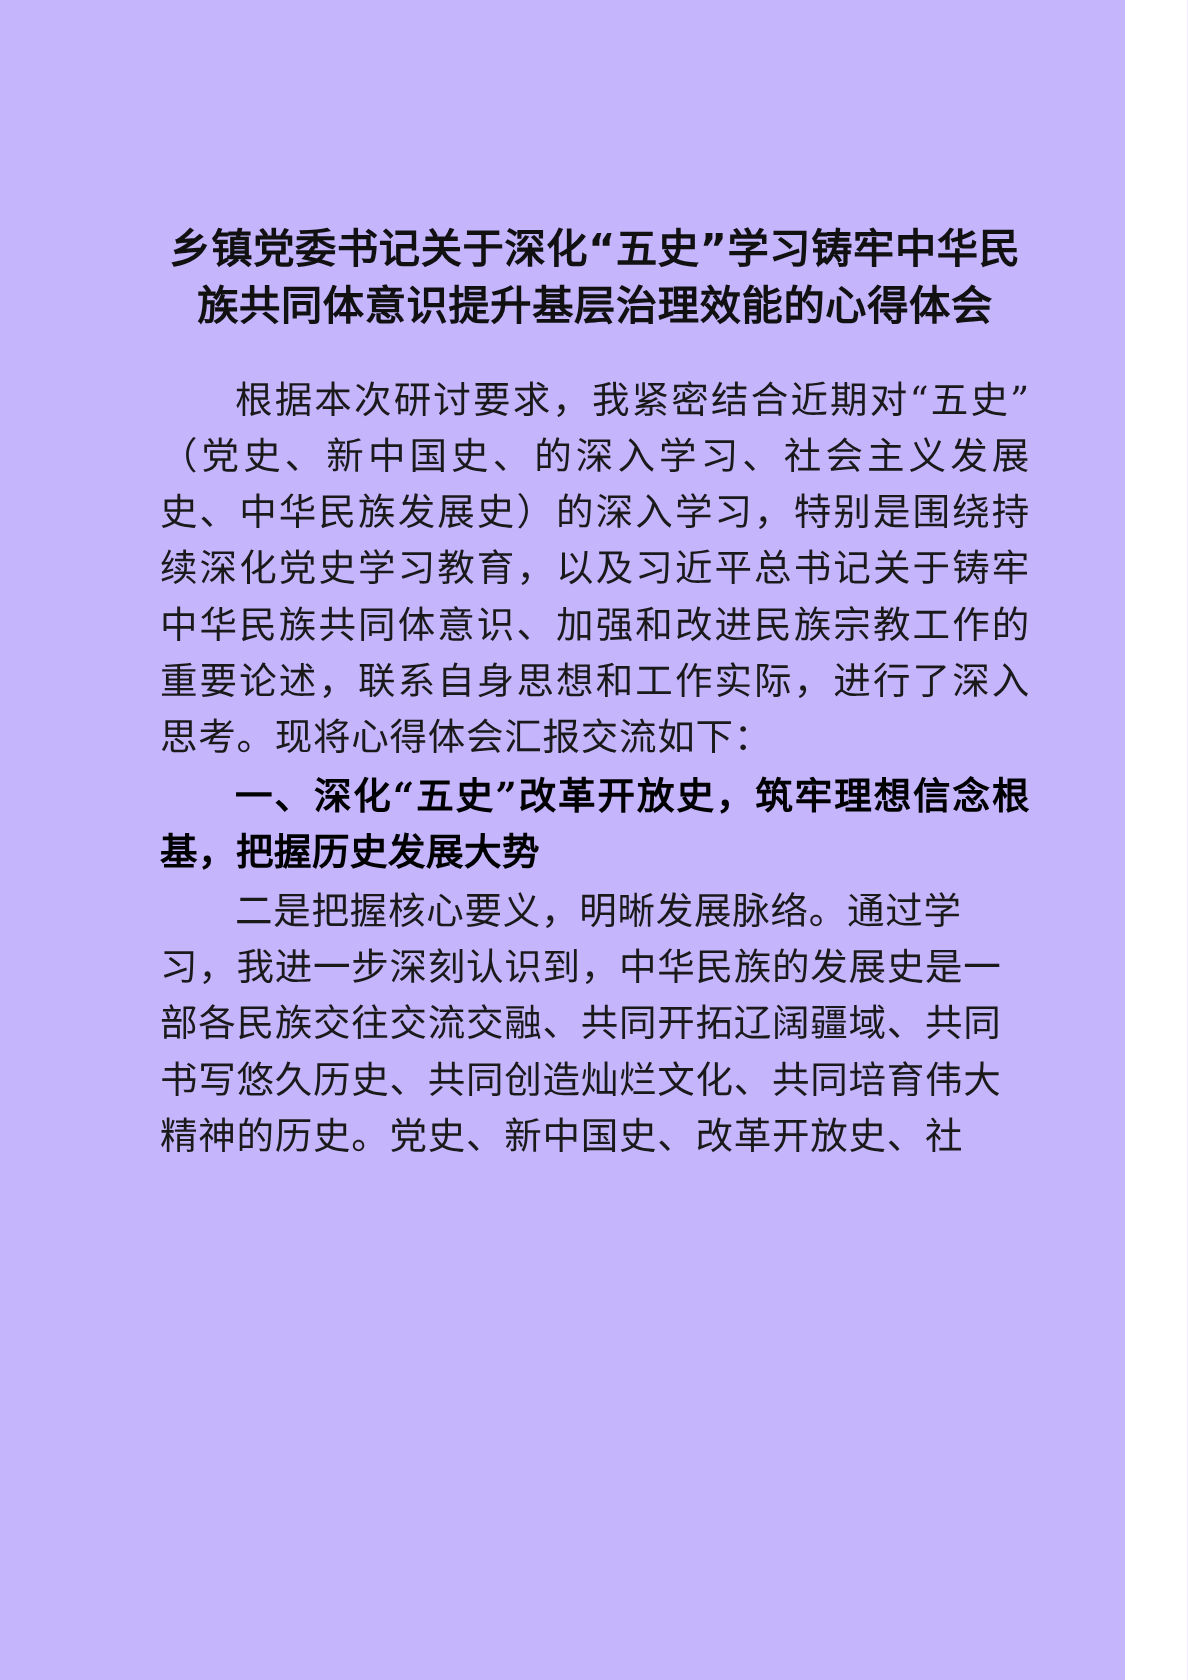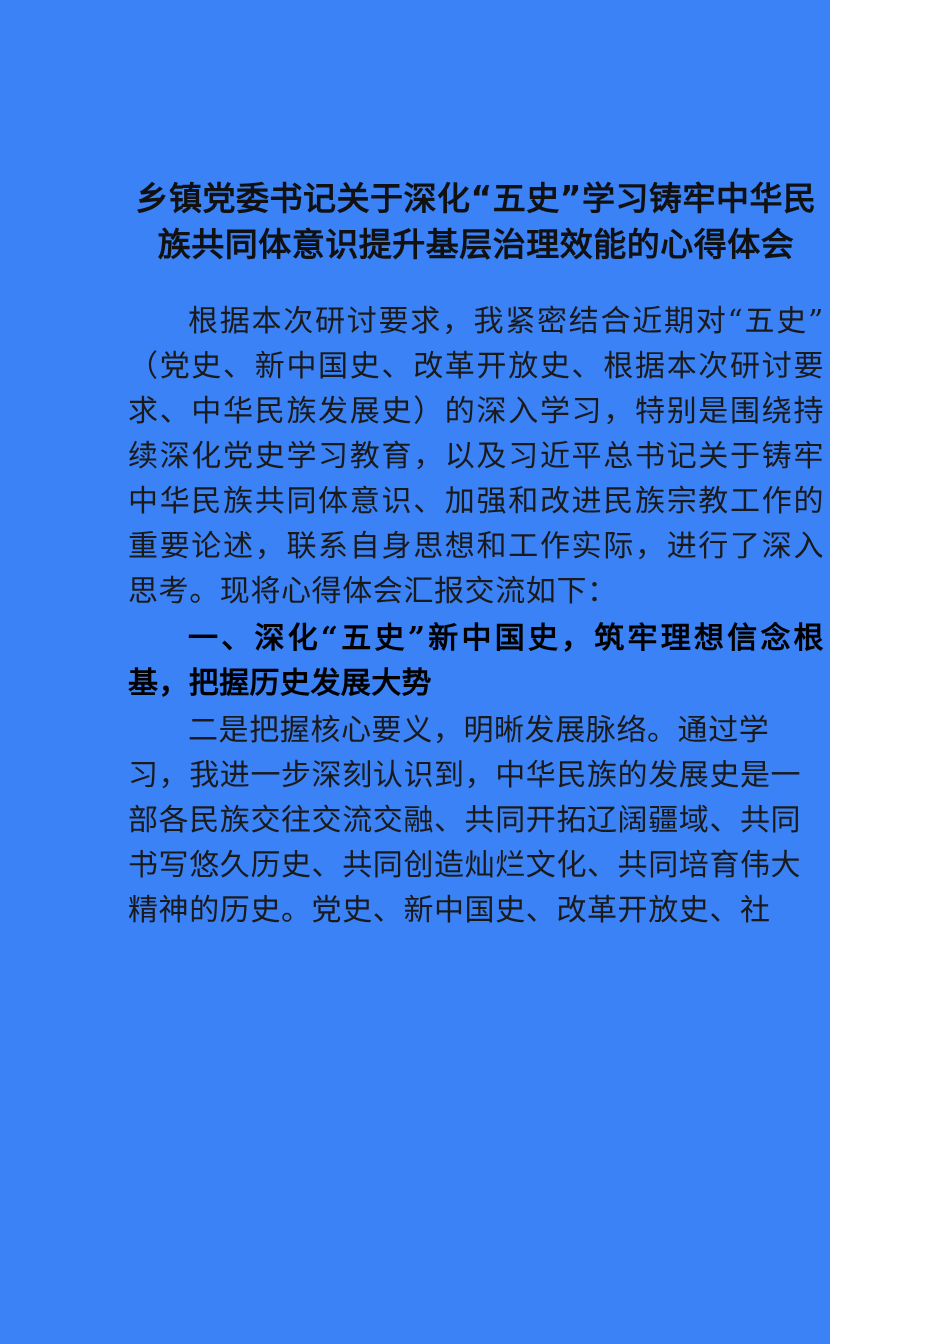--- a/index.html
+++ b/index.html
@@ -12,23 +12,23 @@
     width: 950px;
     height: 1344px;
     overflow: hidden;
     font-family: "DejaVu Serif", "Liberation Serif", serif;
     color: #000000;
     -webkit-font-smoothing: antialiased;
   }
 
   .page {
     position: relative;
-    width: 830px;
+    width: 900px;
     height: 1344px;
-    background: #3b82f6;
+    background: #c4b5fd;
     box-sizing: border-box;
   }
 
   .content {
     position: absolute;
     left: 128px;
     top: 176px;
     width: 696px;
   }
 
@@ -68,21 +68,21 @@
   }
 </style>
 </head>
 <body>
 
 <div class="page">
   <div class="content">
 
     <h1 class="doc-title" id="title-el">乡镇党委书记关于深化“五史”学习铸牢中华民族共同体意识提升基层治理效能的心得体会</h1>
 
-    <p class="para">根据本次研讨要求，我紧密结合近期对“五史”（党史、新中国史、改革开放史、根据本次研讨要求、中华民族发展史）的深入学习，特别是围绕持续深化党史学习教育，以及习近平总书记关于铸牢中华民族共同体意识、加强和改进民族宗教工作的重要论述，联系自身思想和工作实际，进行了深入思考。现将心得体会汇报交流如下：</p>
+    <p class="para">根据本次研讨要求，我紧密结合近期对“五史”（党史、新中国史、的深入学习、社会主义发展史、中华民族发展史）的深入学习，特别是围绕持续深化党史学习教育，以及习近平总书记关于铸牢中华民族共同体意识、加强和改进民族宗教工作的重要论述，联系自身思想和工作实际，进行了深入思考。现将心得体会汇报交流如下：</p>
 
-    <p class="para section-heading">一、深化“五史”新中国史，筑牢理想信念根基，把握历史发展大势</p>
+    <p class="para section-heading">一、深化“五史”改革开放史，筑牢理想信念根基，把握历史发展大势</p>
 
 
     <p class="para last-line">二是把握核心要义，明晰发展脉络。通过学习，我进一步深刻认识到，中华民族的发展史是一部各民族交往交流交融、共同开拓辽阔疆域、共同书写悠久历史、共同创造灿烂文化、共同培育伟大精神的历史。党史、新中国史、改革开放史、社</p>
 
   </div>
 </div>
 
 </body></html>

